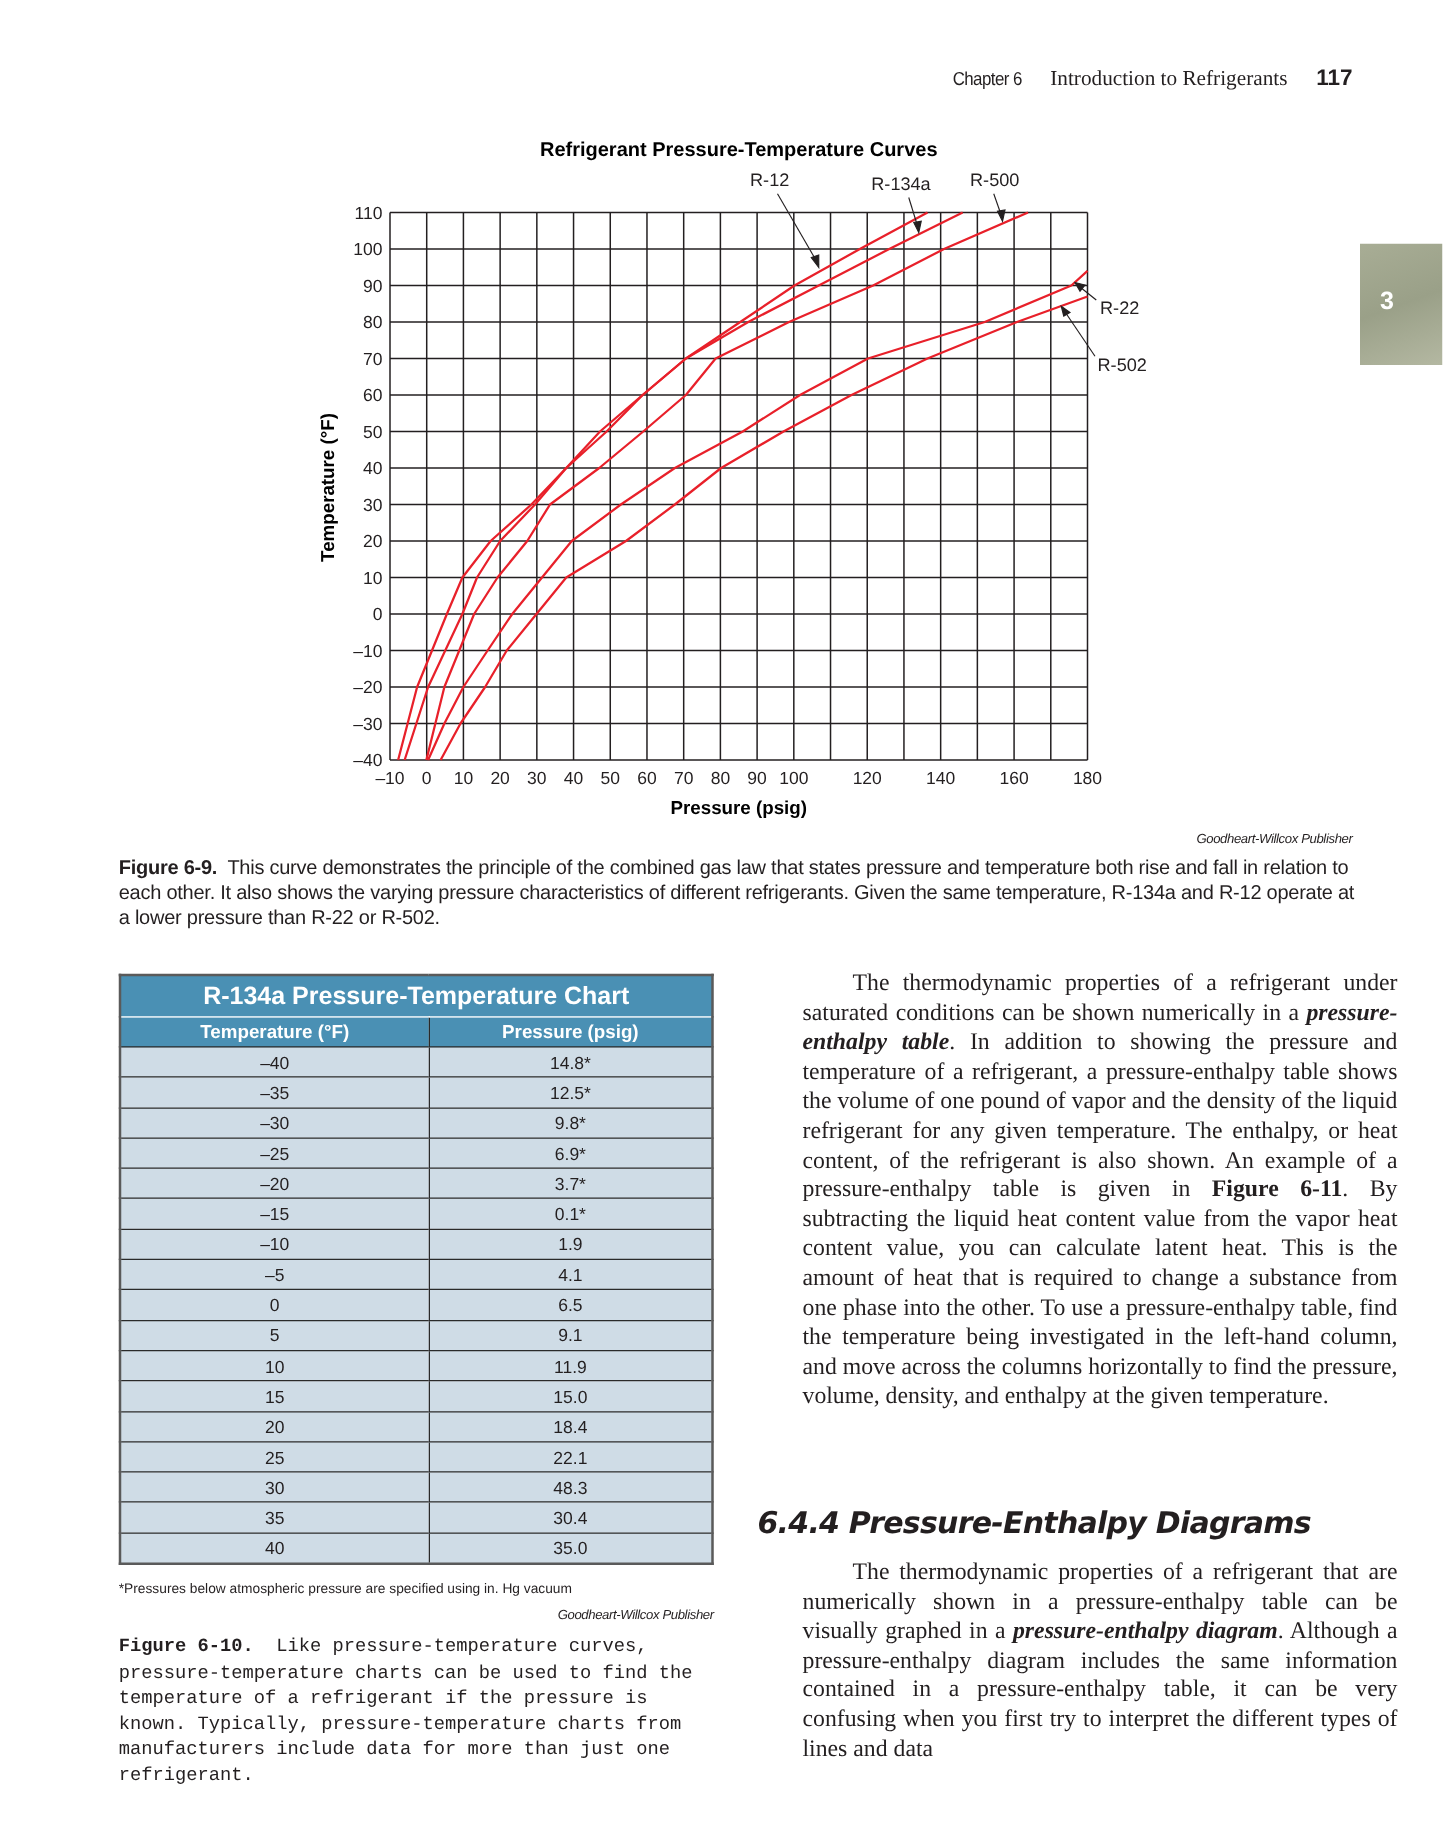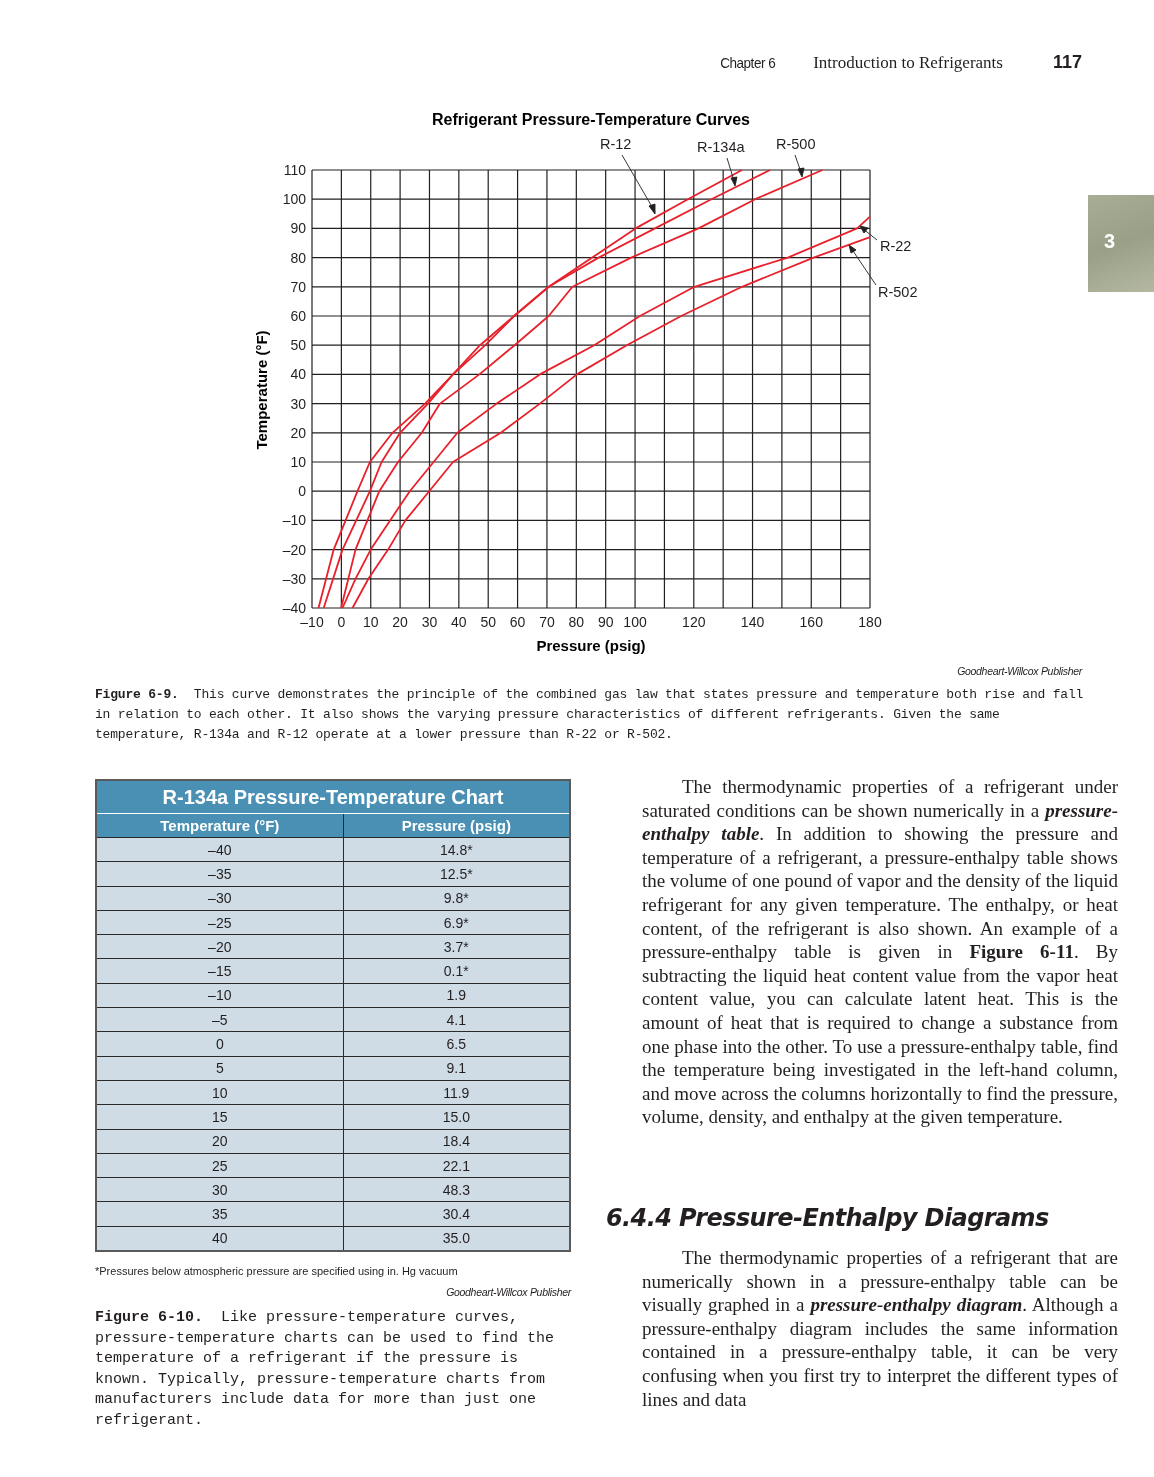--- a/index.html
+++ b/index.html
@@ -1,25 +1,25 @@
 <!DOCTYPE html>
 <html><head>
 <meta charset="utf-8">
 <style>
   html,body{margin:0;padding:0;background:#fff;}
   body{width:1154px;height:1477px;position:relative;overflow:hidden;color:#231f20;}
-  #running-head{position:absolute;top:52px;right:72px;display:flex;align-items:baseline;gap:16px;justify-content:flex-end;}
+  #running-head{position:absolute;top:52px;right:72px;display:flex;align-items:baseline;gap:1px;justify-content:flex-end;}
   #running-head .ch{font-family:"Liberation Sans",sans-serif;font-size:15px;letter-spacing:-0.5px;transform:scaleX(0.9);transform-origin:right;}
   #running-head .title{font-family:"Liberation Serif",serif;font-size:17px;margin-left:22px;}
-  #running-head .pg{font-family:"Liberation Sans",sans-serif;font-weight:bold;font-size:18px;margin-left:34px;}
+  #running-head .pg{font-family:"Liberation Sans",sans-serif;font-weight:bold;font-size:18px;margin-left:22px;}
   #thumb-tab{position:absolute;left:1088px;top:195px;width:66px;height:97px;background:linear-gradient(160deg,#a8ad95 0%,#9aa088 50%,#b4b8a2 100%);}
   #thumb-tab span{position:absolute;left:16px;top:35px;color:#fff;font-family:"Liberation Sans",sans-serif;font-weight:bold;font-size:20px;}
   #chart-svg{position:absolute;left:240px;top:100px;}
   #credit1{position:absolute;right:72px;top:665px;font-family:"Liberation Sans",sans-serif;font-style:italic;font-size:10.5px;letter-spacing:-0.3px;}
-  #fig9-caption{position:absolute;left:95px;top:685px;width:990px;font-family:Liberation Mono, monospace;font-size:13px;line-height:20px;letter-spacing:-0.2px;}
+  #fig9-caption{position:absolute;left:95px;top:685px;width:990px;font-family:Liberation Sans, sans-serif;font-size:16px;line-height:20px;letter-spacing:-0.2px;}
   #fig9-caption b{font-weight:bold;}
   #pt-table{position:absolute;left:95px;top:779px;width:476px;border-collapse:collapse;font-family:"Liberation Sans",sans-serif;border:2px solid #5a5a5a;}
   #pt-table th.t{background:#4a90b4;color:#fff;font-size:20px;font-weight:bold;height:32px;padding:0;border-bottom:1px solid #fff;margin-top:22px;}
   #pt-table th.h{background:#4a90b4;color:#fff;font-size:15px;font-weight:bold;height:23px;padding:0;}
   #pt-table th.h + th.h{border-left:1px solid #2a2a2a;}
   #pt-table td{background:#cfdce6;font-size:14px;text-align:center;height:23.3px;padding:0;border-top:1.5px solid #2a2a2a;}
   #pt-table td + td{border-left:1.5px solid #2a2a2a;}
   #footnote{position:absolute;left:95px;top:1265px;font-family:"Liberation Sans",sans-serif;font-size:11px;}
   #credit2{position:absolute;left:95px;width:476px;text-align:right;top:1286px;font-family:"Liberation Sans",sans-serif;font-style:italic;font-size:10.5px;letter-spacing:-0.3px;}
   #fig10-caption{position:absolute;left:95px;top:1308px;width:476px;font-family:Liberation Mono, monospace;font-size:15px;line-height:20.5px;}

